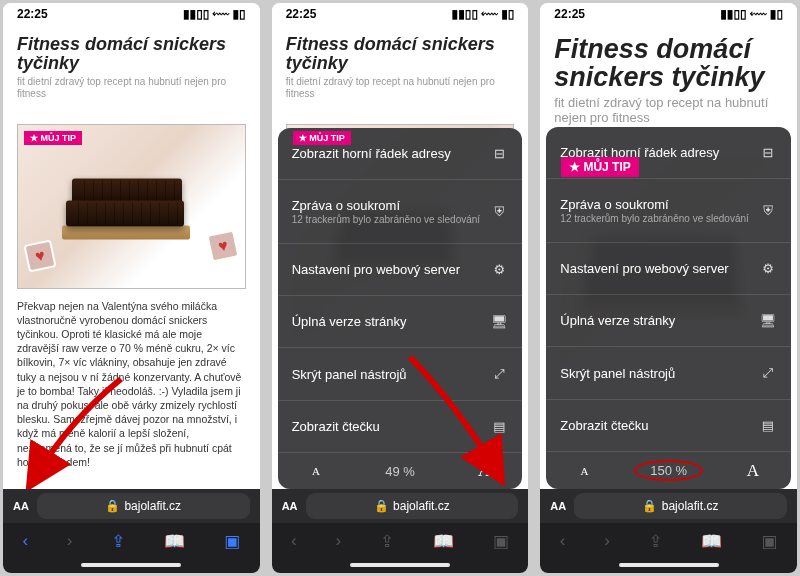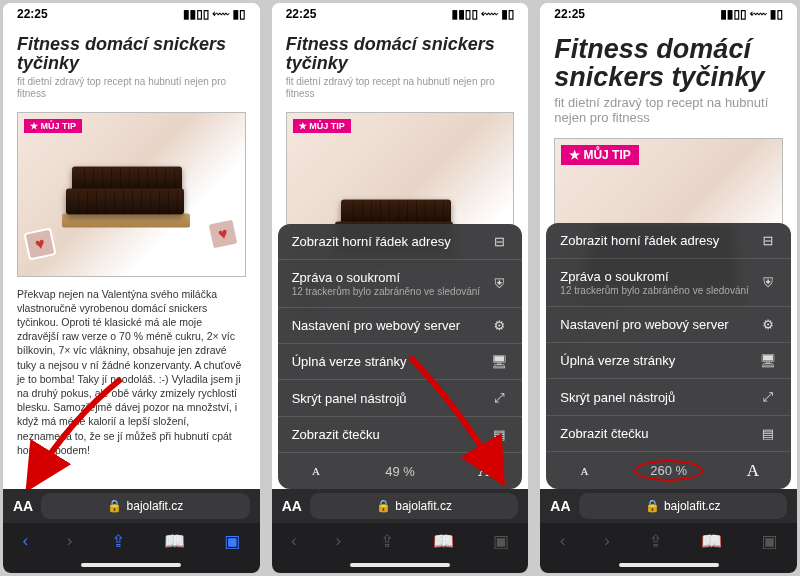--- a/index.html
+++ b/index.html
@@ -10,50 +10,50 @@
   .sicons{display:flex;gap:3px;align-items:center}
   .content{flex:1;overflow:hidden;position:relative;background:#fff}
   .inner{padding:10px 14px 0}
   h1{font-weight:800;font-style:italic;color:#222;line-height:1.05;margin-bottom:3px}
   .p1 h1{font-size:18px}
   .p2 h1{font-size:18px}
   .p3 h1{font-size:27px}
   .sub{color:#999;line-height:1.2}
   .p1 .sub,.p2 .sub{font-size:10px}
   .p3 .sub{font-size:13px}
-  .hero{margin-top:12px;position:relative;border:1px solid #bbb;background:linear-gradient(135deg,#f5e8e0 0%,#e8d5c8 45%,#fff 70%);overflow:hidden}
+  .hero{margin-top:24px;position:relative;border:1px solid #bbb;background:linear-gradient(135deg,#f5e8e0 0%,#e8d5c8 45%,#fff 70%);overflow:hidden}
   .p1 .hero{height:165px}
   .p2 .hero,.p3 .hero{height:230px}
   .tip{position:absolute;top:6px;left:6px;background:#e4007f;color:#fff;font-size:9px;font-weight:700;padding:2px 6px;z-index:5}
   .p3 .tip{font-size:12px;padding:3px 8px}
   .bars{position:absolute;left:50%;top:50%;transform:translate(-50%,-45%)}
   .bar{width:110px;height:26px;background:linear-gradient(#3a1f0f,#1a0d05);border-radius:3px;position:relative;box-shadow:0 3px 6px rgba(0,0,0,.4)}
   .bar::after{content:"";position:absolute;inset:2px 4px;background:repeating-linear-gradient(90deg,transparent 0 8px,rgba(0,0,0,.35) 8px 9px)}
   .bar.b2{width:118px;margin-top:-4px;margin-left:-6px}
   .base{width:128px;height:14px;background:linear-gradient(#c9a26a,#a87e45);border-radius:2px;margin-top:-1px;margin-left:-10px}
   .heart{position:absolute;width:28px;height:28px;background:#d8b8b0;border:2px solid #fff;transform:rotate(-12deg);border-radius:4px}
   .heart::before{content:"♥";position:absolute;inset:0;display:flex;align-items:center;justify-content:center;color:#c33;font-size:16px}
   .h1{left:8px;bottom:18px}.h2{right:8px;bottom:28px}
   .body{font-size:10.5px;color:#333;line-height:1.35;margin-top:10px;padding:0 14px}
   
   .panel{position:absolute;left:6px;right:6px;background:rgba(58,58,60,.96);border-radius:12px;color:#fff;backdrop-filter:blur(6px)}
   .p2 .panel,.p3 .panel{bottom:0}
-  .mrow{display:flex;align-items:center;justify-content:flex-end;padding:10px 14px;font-size:13px;border-bottom:1px solid rgba(255,255,255,.12)}
+  .mrow{display:flex;align-items:center;justify-content:flex-end;padding:18px 14px;font-size:13px;border-bottom:1px solid rgba(255,255,255,.12)}
   .mrow:last-child{border-bottom:none}
   .mtxt{flex:1}
   .msub{font-size:10px;color:#aaa;margin-top:1px}
   .micon{width:18px;text-align:center;font-size:13px;color:#ddd}
   .zoom{display:flex;align-items:center;justify-content:space-between;padding:8px 0}
   .zbtn{flex:1;text-align:center;font-family:Georgia,serif}
   .zs{font-size:11px}.zl{font-size:17px}
   .zval{flex:1.2;text-align:center;font-size:13px;color:#ccc}
   .circ{border:2px solid #d40000;border-radius:50%;padding:1px 14px;display:inline-block}
   
   .addr{height:34px;background:#2b2b2d;display:flex;align-items:center;padding:0 10px;gap:8px}
-  .aa{color:#fff;font-size:14px;font-weight:600}
+  .aa{color:#fff;font-size:11px;font-weight:600}
   .url{flex:1;background:#3a3a3c;border-radius:9px;height:26px;display:flex;align-items:center;justify-content:center;gap:4px;color:#fff;font-size:12px}
   .tool{height:36px;background:#1f1f21;display:flex;align-items:center;justify-content:space-around;color:#3a7bff;font-size:17px}
   .tool.dim span{color:#555}
   .home{height:4px;width:100px;background:#fff;border-radius:3px;margin:4px auto 4px;opacity:.9}
   .homewrap{background:#1f1f21;padding-bottom:2px}
   
   .arrow{position:absolute;z-index:20}
   .arrow svg{overflow:visible}
 </style>
 </head>
@@ -248,21 +248,21 @@
       <div class="mrow">
             <div class="mtxt">Skrýt panel nástrojů</div>
             <div class="micon">⤢</div>
           </div>
       <div class="mrow">
             <div class="mtxt">Zobrazit čtečku</div>
             <div class="micon">▤</div>
           </div>
       <div class="zoom">
         <div class="zbtn zs">A</div>
-        <div class="zval"><span class="circ">260 %</span></div>
+        <div class="zval"><span class="circ">150 %</span></div>
         <div class="zbtn zl">A</div>
       </div>
     </div>
   </div>
   <div class="addr">
     <span class="aa">AA</span>
     <div class="url">
           <span>🔒</span>
           <span>bajolafit.cz</span>
         </div>

